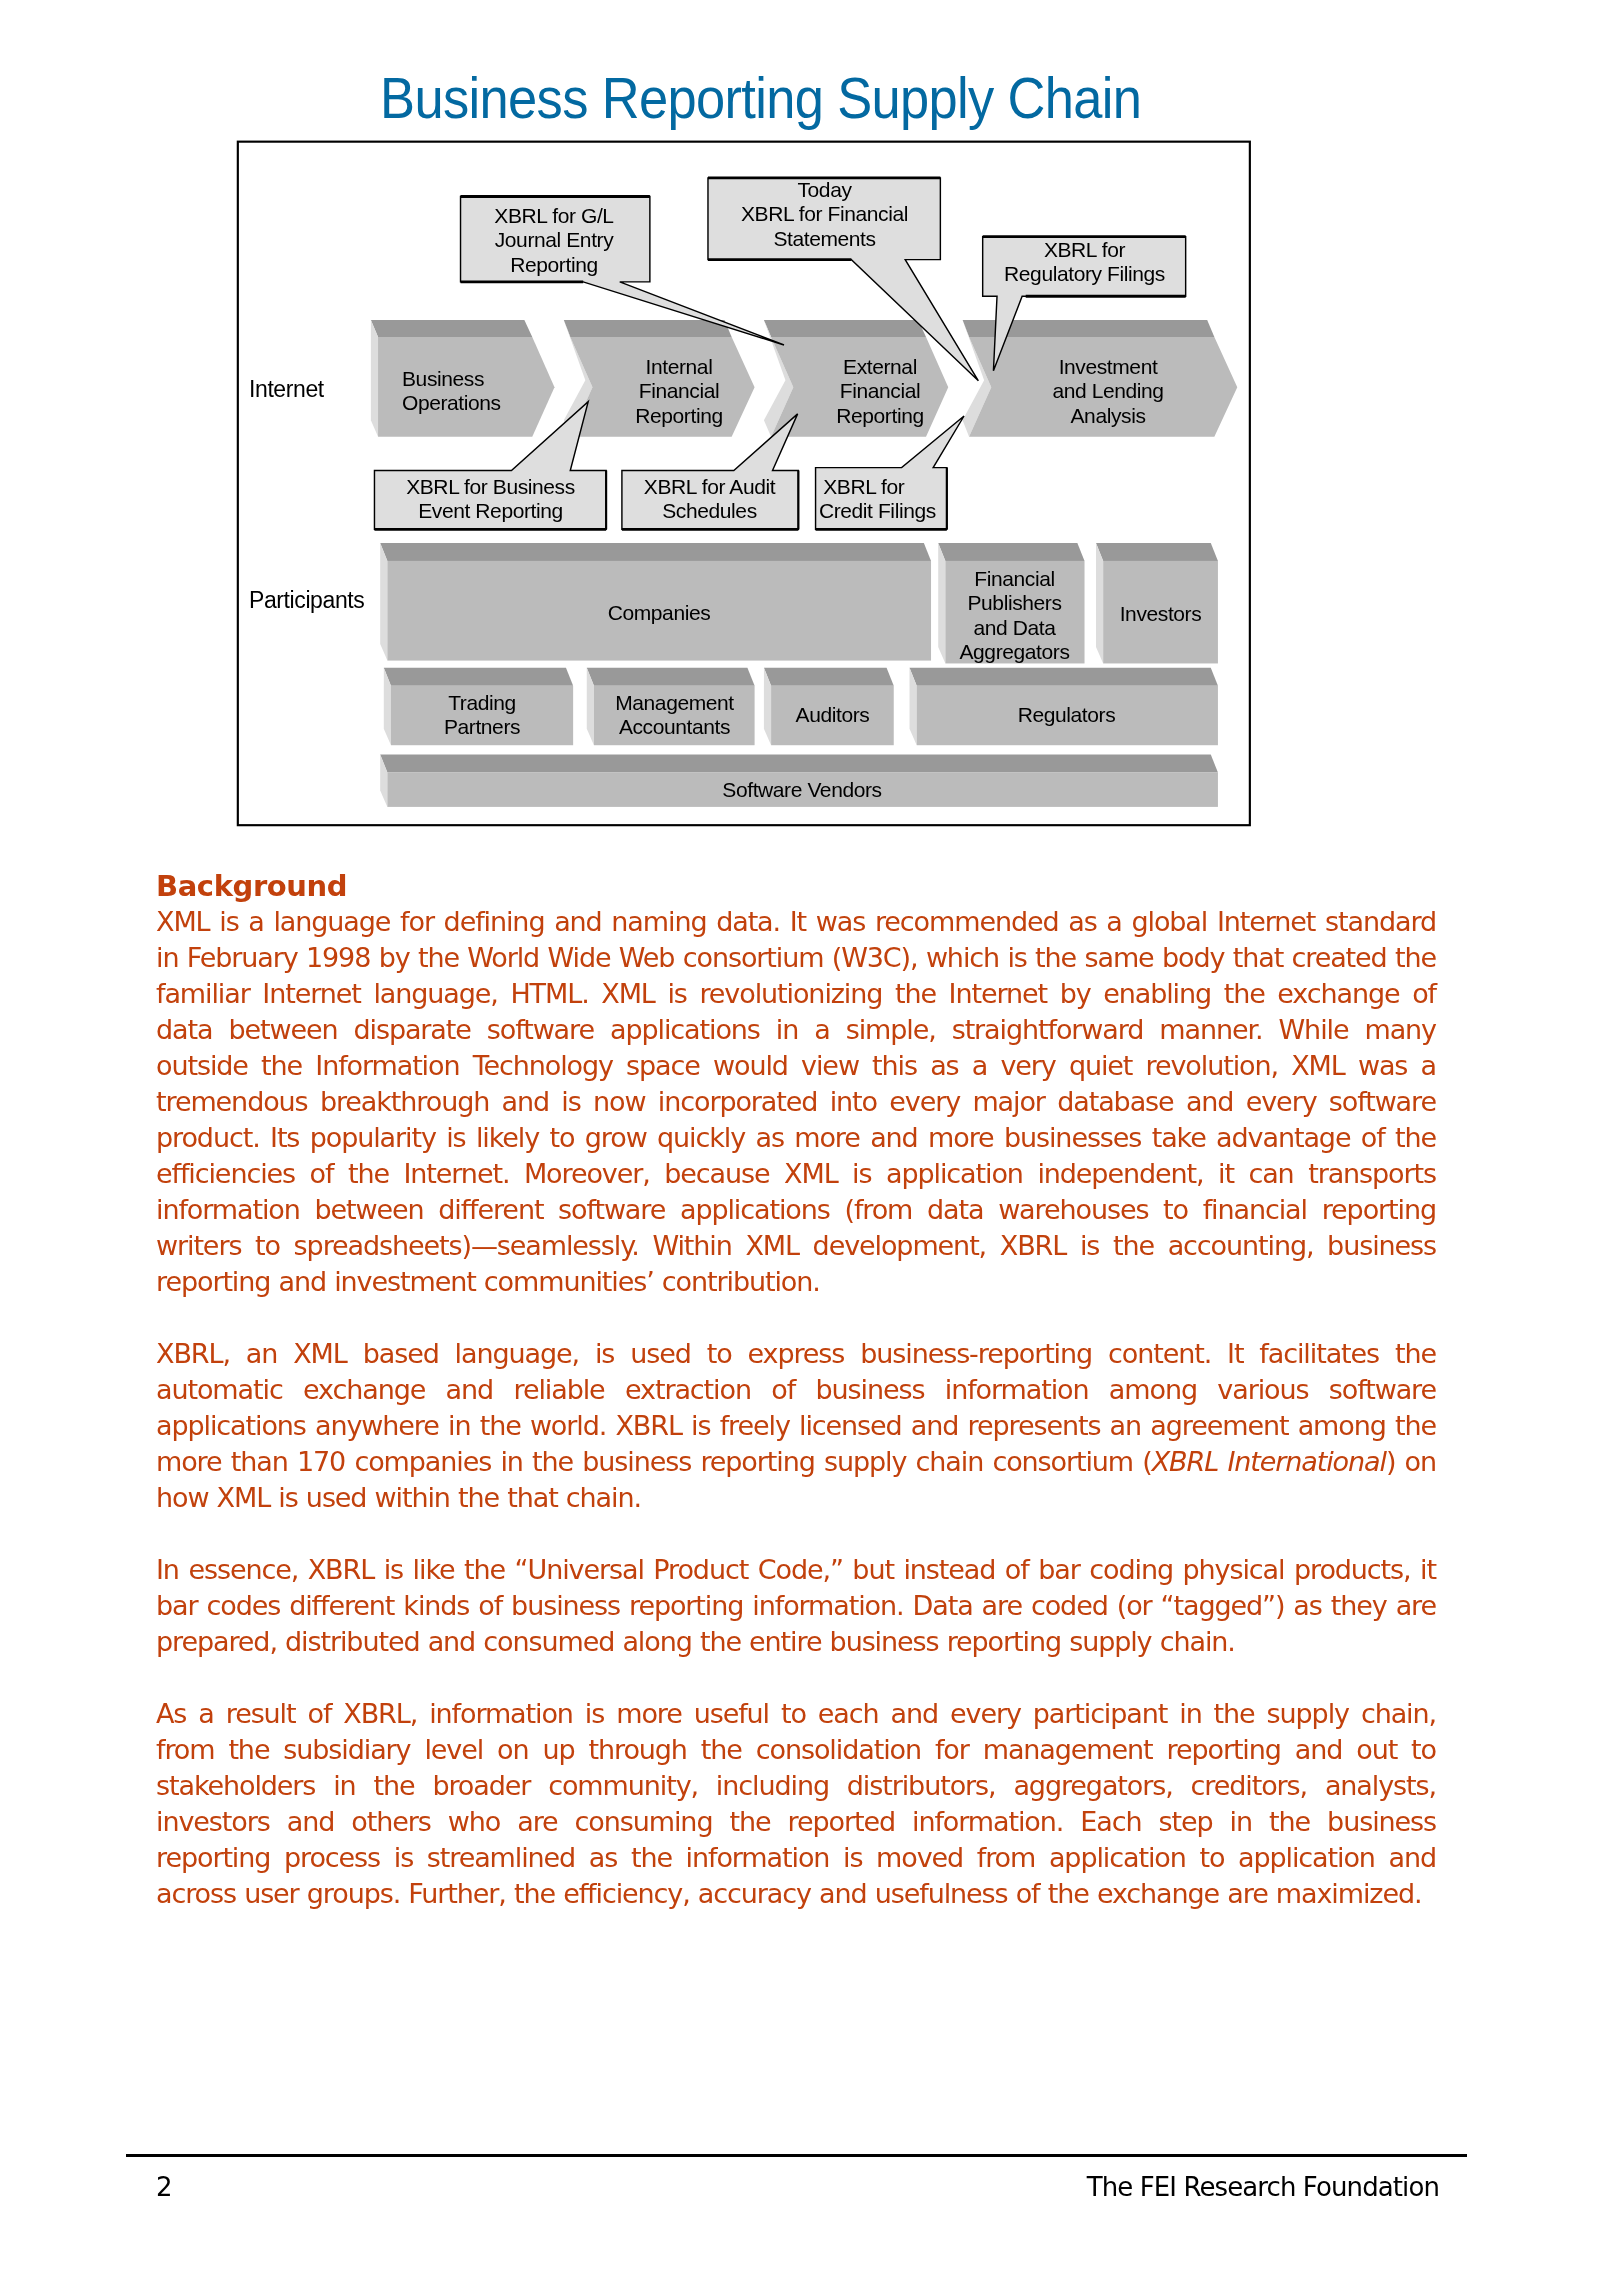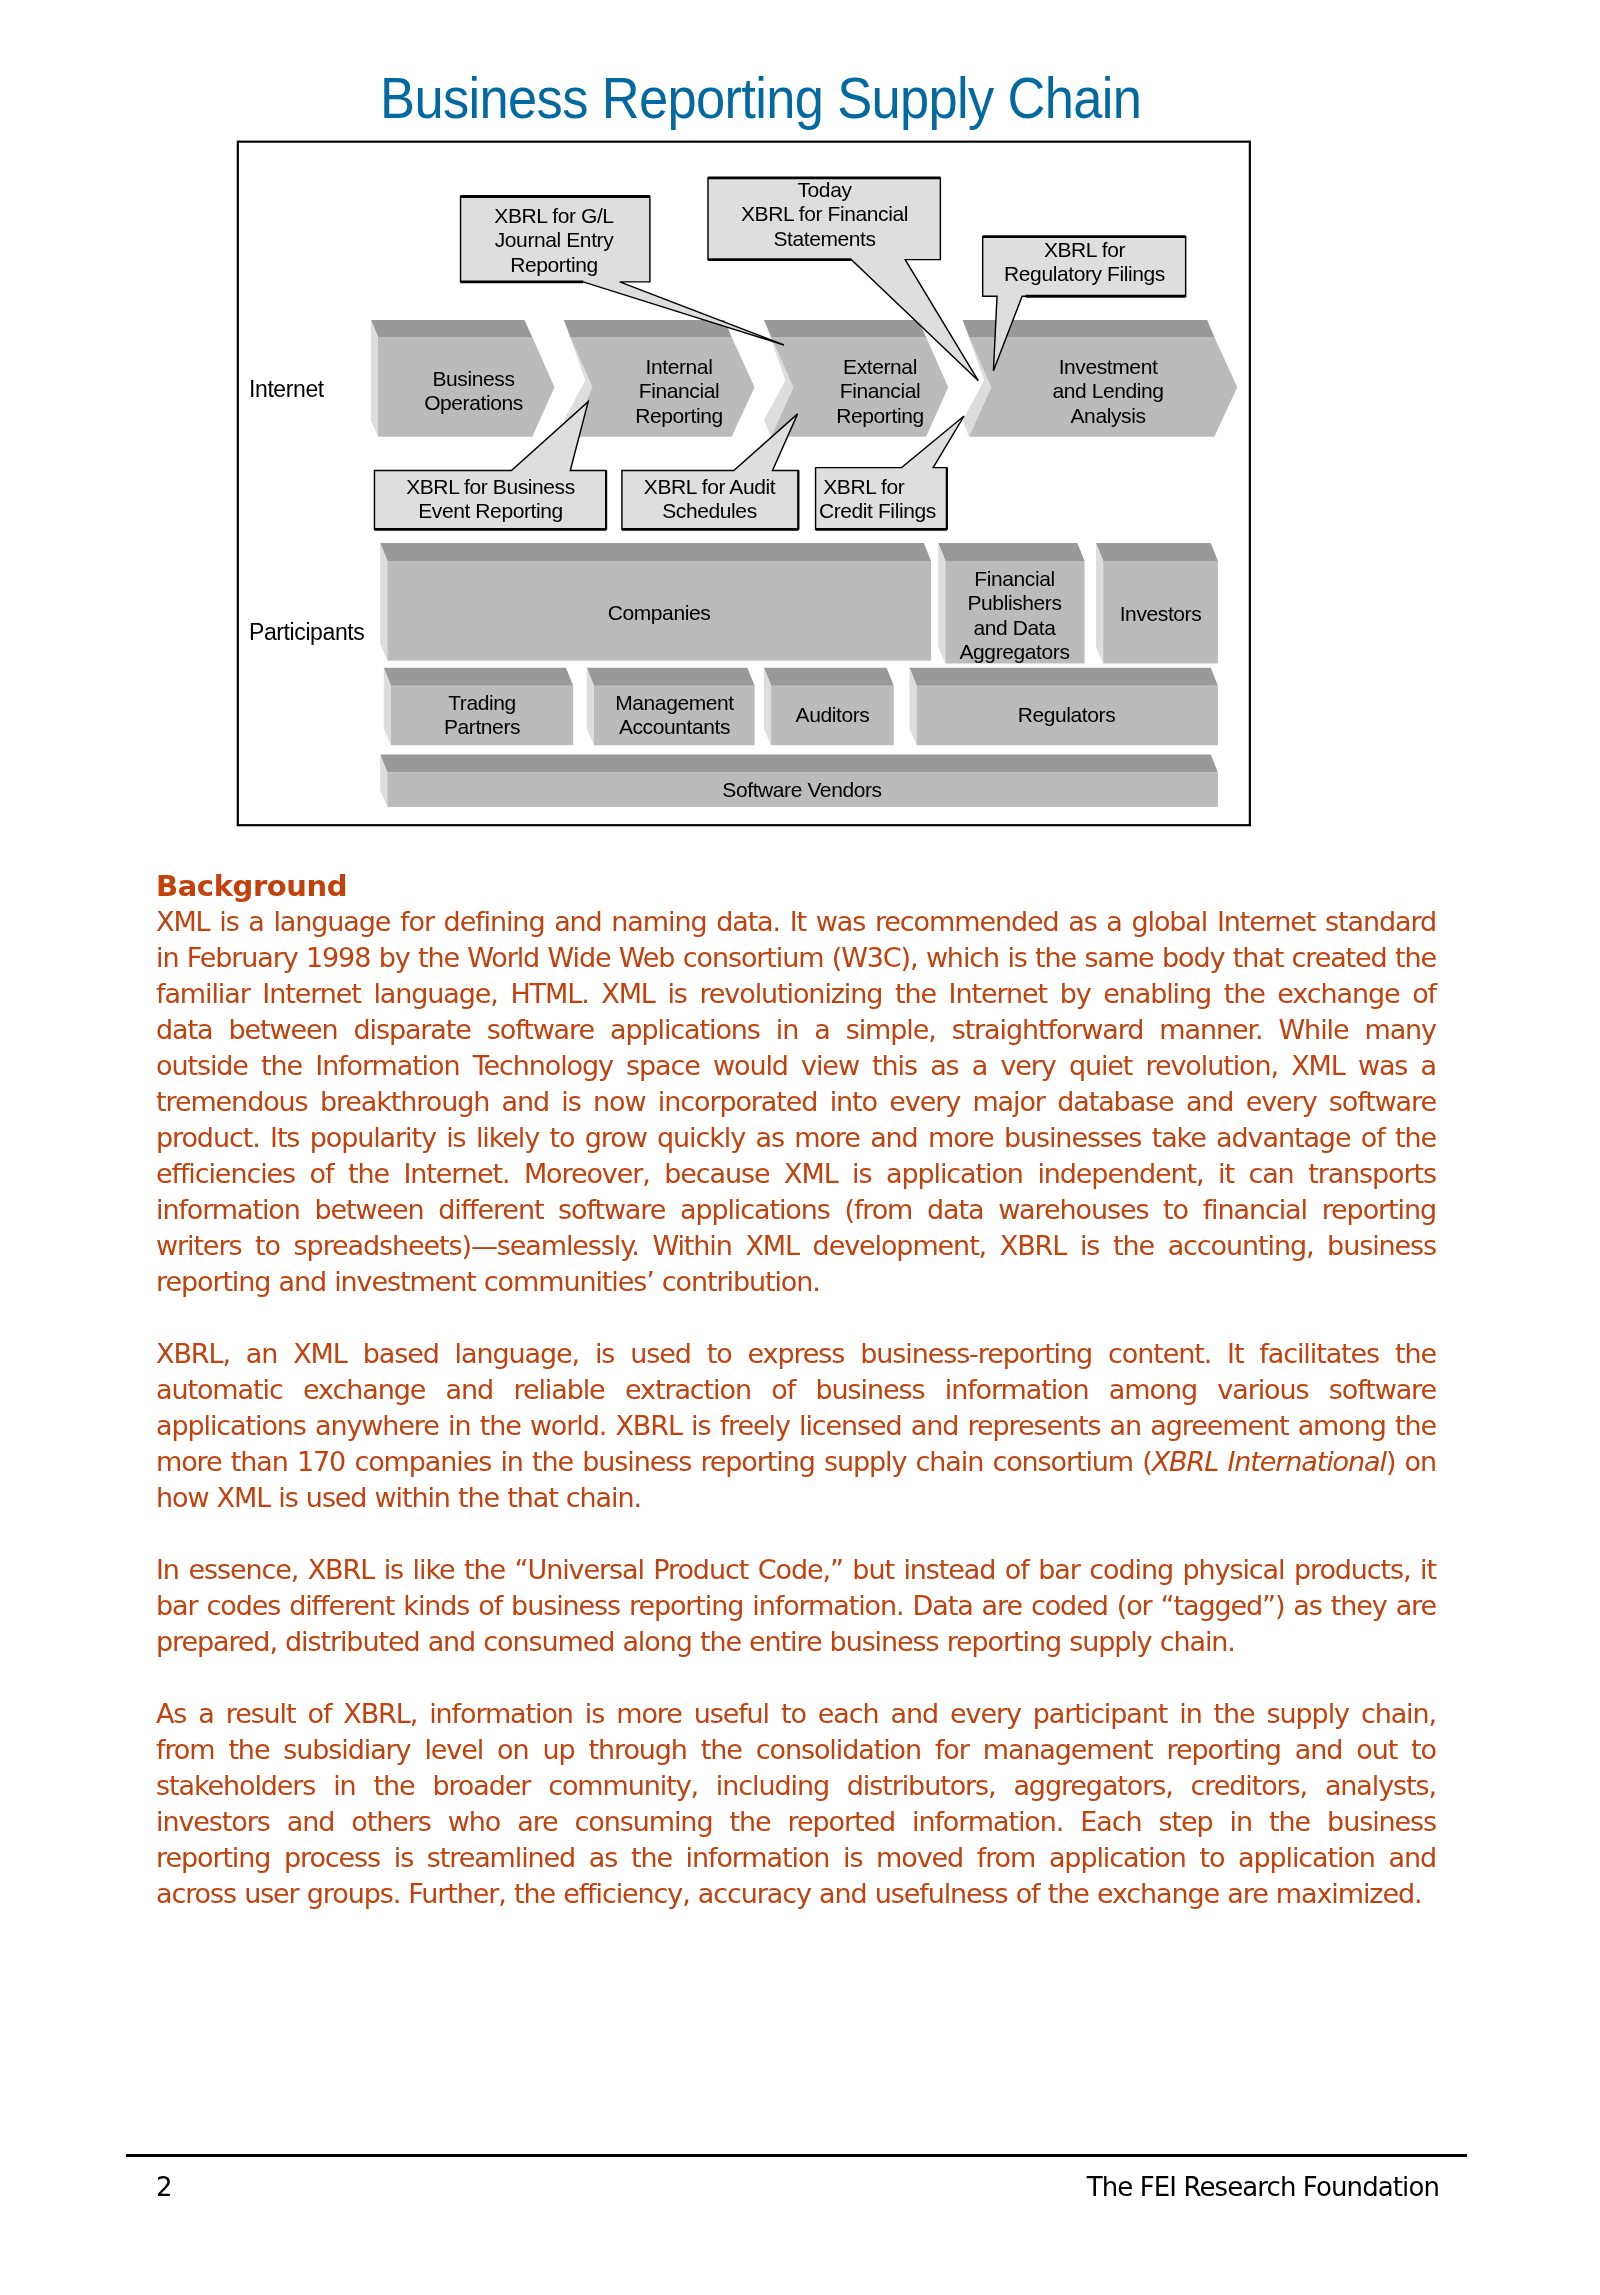--- a/index.html
+++ b/index.html
@@ -136,23 +136,23 @@
     </g>
     <g>
       <polygon points="530,1052 1688,1052 1698,1077 540,1077" fill="#999"></polygon>
       <polygon points="530,1052 540,1077 540,1125 530,1102" fill="#ddd"></polygon>
       <rect x="540" y="1077" width="1158" height="48" fill="#bbb"></rect>
     </g>
   </svg>
 
   <div style="position:absolute;left:0;top:0;width:1601px;height:832px;font-family:'Liberation Sans',sans-serif;font-size:21px;line-height:24.4px;color:#000;letter-spacing:-0.4px;">
     <div style="position:absolute;left:249px;top:377px;font-size:23px;">Internet</div>
-    <div style="position:absolute;left:249px;top:620px;font-size:23px;">Participants</div>
-
-    <div style="position:absolute;left:402px;top:367px;width:143px;text-align:center;">
+    <div style="position:absolute;left:249px;top:588px;font-size:23px;">Participants</div>
+
+    <div style="position:absolute;left:402px;top:367px;width:143px;text-align:left;">
       <div>Business</div>
         <div>Operations</div>
     </div>
     <div style="position:absolute;left:602px;top:355px;width:154px;text-align:center;">
       <div>Internal</div>
         <div>Financial</div>
         <div>Reporting</div>
     </div>
     <div style="position:absolute;left:803px;top:355px;width:154px;text-align:center;">
       <div>External</div>

